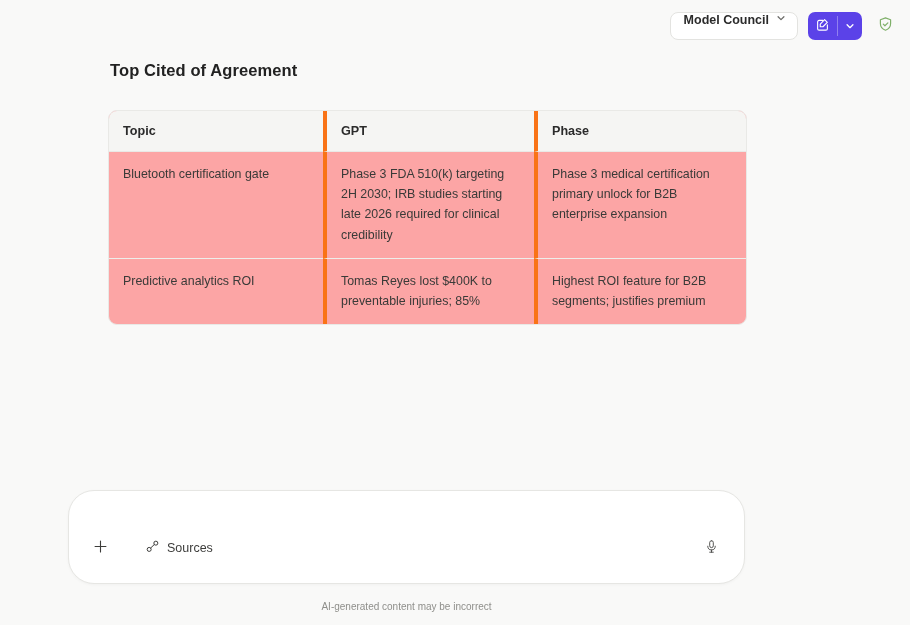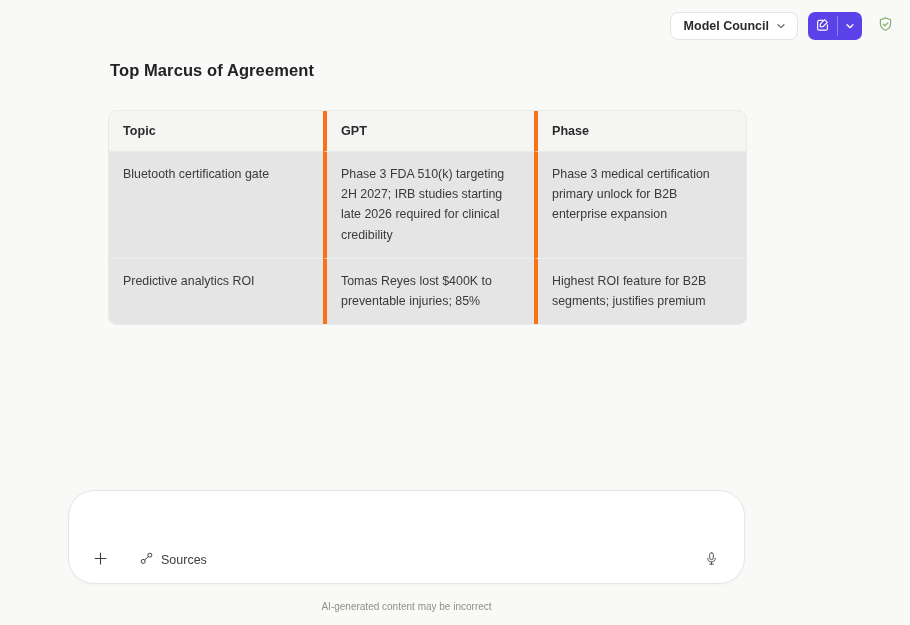--- a/index.html
+++ b/index.html
@@ -25,21 +25,21 @@
     display: flex;
     align-items: center;
     justify-content: flex-end;
     padding-right: 12px;
     gap: 10px;
     z-index: 40;
   }
 
   .council-btn {
     display: flex;
-    align-items: center;
+    align-items: flex-start;
     gap: 7px;
     height: 28px;
     padding: 0 11px 0 13px;
     background: #ffffff;
     border: 1px solid #e3e3e0;
     border-radius: 8px;
     font-size: 12.5px;
     font-weight: 700;
     color: #2b2b2b;
     cursor: pointer;
@@ -103,21 +103,21 @@
   .table-wrap {
     margin: 30px 0 0 108px;
     width: 637px;
   }
 
   table.cmp {
     width: 100%;
     border-collapse: separate;
     border-spacing: 0;
     table-layout: fixed;
-    background: #e5e5e5;
+    background: #fca5a5;
     border: 1px solid #e9e9e6;
     border-radius: 9px;
     overflow: hidden;
     font-size: 12.4px;
   }
 
   table.cmp thead th {
     background: #f5f5f3;
     font-weight: 700;
     color: #2b2b2b;
@@ -162,26 +162,26 @@
     height: 94px;
     background: #ffffff;
     border: 1px solid #e6e6e3;
     border-radius: 26px;
     box-shadow: 0 1px 3px rgba(0,0,0,.035);
     z-index: 30;
   }
 
   .composer-row {
     position: absolute;
-    left: 0; right: 0; bottom: 0;
+    left: 0; right: 0; bottom: 12px;
     height: 46px;
     display: flex;
     align-items: center;
     padding: 0 20px 0 18px;
-    gap: 24px;
+    gap: 30px;
   }
 
   .plus-btn {
     width: 26px; height: 26px;
     display: flex; align-items: center; justify-content: center;
     cursor: pointer;
     color: #3c3c3a;
   }
 
   .sources-btn {
@@ -253,40 +253,40 @@
         <path d="M10 2.2 4 4.4v4.4c0 3.4 2.4 6.6 6 7.9 3.6-1.3 6-4.5 6-7.9V4.4z"></path>
         <path d="M7.4 9.6 9.3 11.5 12.8 8"></path>
       </svg>
     </span>
   </div>
 
 </div>
 
 <div class="content">
 
-  <div class="page-title">Top Marcus of Agreement</div>
+  <div class="page-title">Top Cited of Agreement</div>
 
   <div class="table-wrap">
     <table class="cmp">
       <colgroup>
           <col class="c1">
           <col class="c2">
           <col class="c3">
         </colgroup>
       <thead>
         <tr>
           <th>Topic</th>
           <th>GPT</th>
           <th>Phase</th>
         </tr>
       </thead>
       <tbody>
         <tr>
           <td>Bluetooth certification gate</td>
-          <td>Phase 3 FDA 510(k) targeting 2H 2027; IRB studies starting late 2026 required for clinical credibility</td>
+          <td>Phase 3 FDA 510(k) targeting 2H 2030; IRB studies starting late 2026 required for clinical credibility</td>
           <td>Phase 3 medical certification primary unlock for B2B enterprise expansion</td>
         </tr>
         <tr>
           <td>Predictive analytics ROI</td>
           <td>Tomas Reyes lost $400K to preventable injuries; 85%</td>
           <td>Highest ROI feature for B2B segments; justifies premium</td>
         </tr>
       </tbody>
     </table>
   </div>

